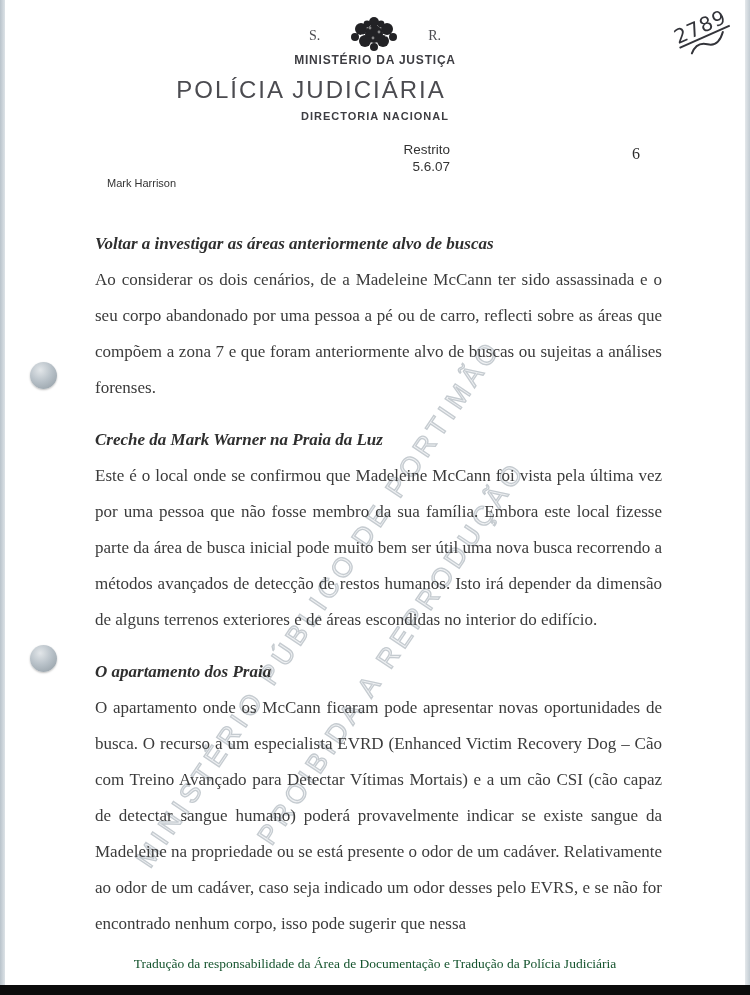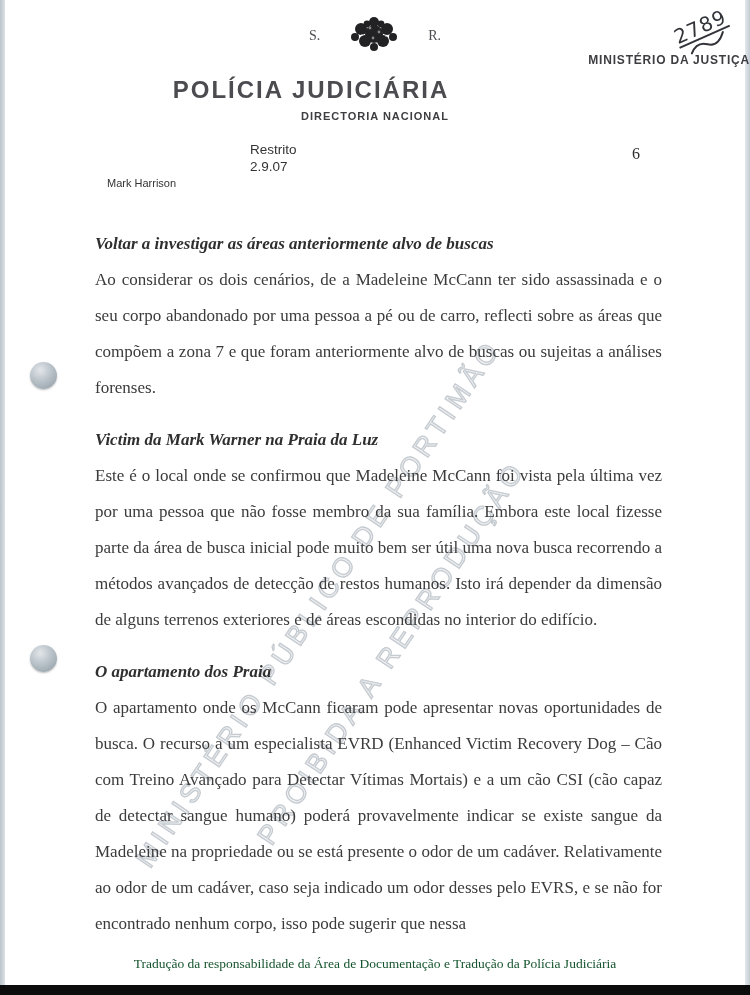--- a/index.html
+++ b/index.html
@@ -25,42 +25,42 @@
   .hole-1 { left: 30px; top: 362px; }
   .hole-2 { left: 30px; top: 645px; }
 
   
   .crest-row {
     position: absolute; top: 16px; left: 0; width: 750px;
     display: flex; justify-content: center; align-items: center; gap: 26px;
   }
   .crest-initial { font-family: "Liberation Serif", serif; font-size: 14px; color: #4d4d52; }
   .ministry {
-    position: absolute; top: 53px; left: 0; width: 750px; text-align: right;
+    position: absolute; top: 53px; left: 0; width: 750px; text-align: center;
     font-family: "Liberation Sans", sans-serif; font-weight: bold;
     font-size: 12px; letter-spacing: 0.8px; color: #3d3d42;
   }
   .org-title {
     position: absolute; top: 76px; left: 0; width: 622px; text-align: center;
-    font-family: "Liberation Sans", sans-serif; font-weight: 700;
+    font-family: "Liberation Sans", sans-serif; font-weight: 400;
     font-size: 24px; letter-spacing: 2px; color: #4b4b50;
   }
   .directorate {
     position: absolute; top: 110px; left: 0; width: 750px; text-align: center;
     font-family: "Liberation Sans", sans-serif; font-weight: bold;
     font-size: 11px; letter-spacing: 1px; color: #3d3d42;
   }
 
   
   .meta-author {
     position: absolute; top: 141px; left: 107px;
     font-family: "Liberation Sans", sans-serif; font-size: 11px; color: #333; margin-top: 36px;
   }
   .meta-center {
-    position: absolute; top: 141px; left: 250px; width: 200px; text-align: left;
+    position: absolute; top: 141px; left: 250px; width: 200px; text-align: right;
     font-family: "Liberation Sans", sans-serif; font-size: 13.5px; color: #333;
     line-height: 17px;
   }
   .meta-page {
     position: absolute; top: 145px; left: 632px;
     font-family: "Liberation Serif", serif; font-size: 16px; color: #2e2e2e;
   }
 
   
   .handwritten {
@@ -151,31 +151,31 @@
 <div class="handwritten">
   <span class="num">2789</span>
   <svg width="42" height="14" viewBox="0 0 42 14" aria-hidden="true">
     <path d="M3 9 q 9 -9 18 -2 q 9 7 19 -5" stroke="#33343a" stroke-width="2" fill="none" stroke-linecap="round"></path>
   </svg>
 </div>
 
 <div class="meta-author">Mark Harrison</div>
 <div class="meta-center">
   <div>Restrito</div>
-  <div>2.9.07</div>
+  <div>5.6.07</div>
 </div>
 <div class="meta-page">6</div>
 
 <div class="content">
   <div class="section">
     <h2>Voltar a investigar as áreas anteriormente alvo de buscas</h2>
     <p>Ao considerar os dois cenários, de a Madeleine McCann ter sido assassinada e o seu corpo abandonado por uma pessoa a pé ou de carro, reflecti sobre as áreas que compõem a zona 7 e que foram anteriormente alvo de buscas ou sujeitas a análises forenses.</p>
   </div>
   <div class="section">
-    <h2>Victim da Mark Warner na Praia da Luz</h2>
+    <h2>Creche da Mark Warner na Praia da Luz</h2>
     <p>Este é o local onde se confirmou que Madeleine McCann foi vista pela última vez por uma pessoa que não fosse membro da sua família. Embora este local fizesse parte da área de busca inicial pode muito bem ser útil uma nova busca recorrendo a métodos avançados de detecção de restos humanos. Isto irá depender da dimensão de alguns terrenos exteriores e de áreas escondidas no interior do edifício.</p>
   </div>
   <div class="section">
     <h2>O apartamento dos Praia</h2>
     <p>O apartamento onde os McCann ficaram pode apresentar novas oportunidades de busca. O recurso a um especialista EVRD (Enhanced Victim Recovery Dog – Cão com Treino Avançado para Detectar Vítimas Mortais) e a um cão CSI (cão capaz de detectar sangue humano) poderá provavelmente indicar se existe sangue da Madeleine na propriedade ou se está presente o odor de um cadáver. Relativamente ao odor de um cadáver, caso seja indicado um odor desses pelo EVRS, e se não for encontrado nenhum corpo, isso pode sugerir que nessa</p>
   </div>
 </div>
 
 <div class="footer">Tradução da responsabilidade da Área de Documentação e Tradução da Polícia Judiciária</div>
 

